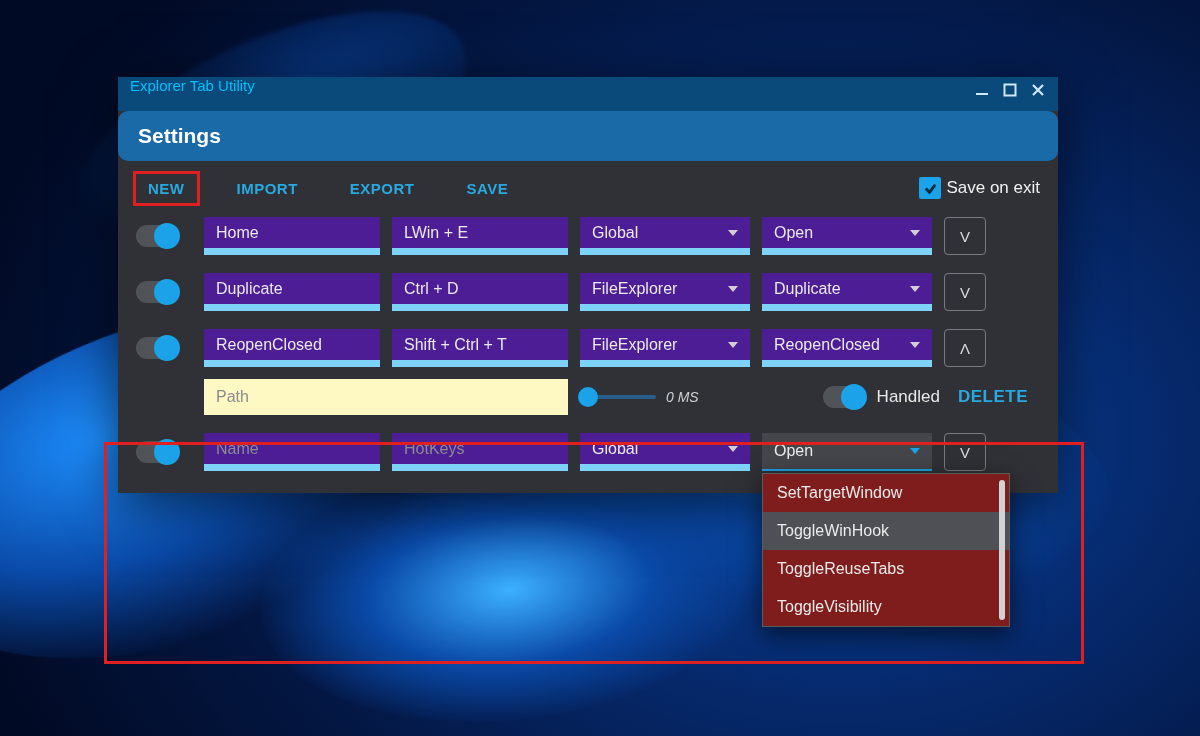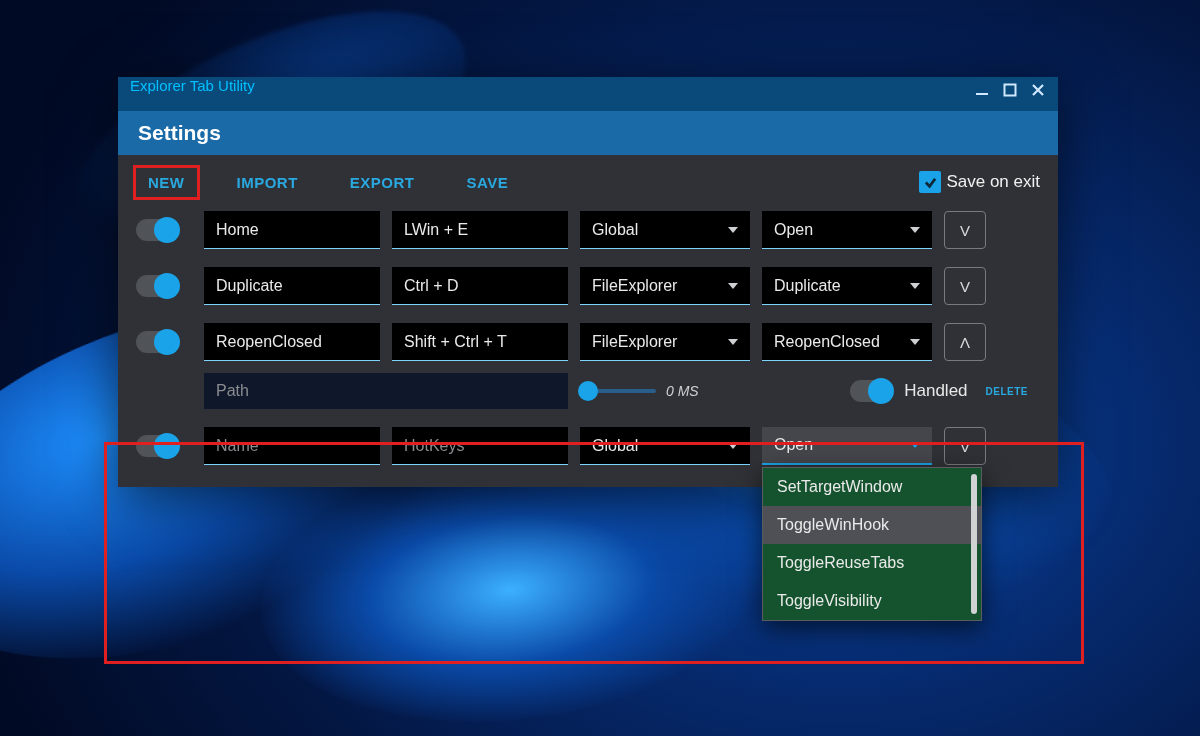--- a/index.html
+++ b/index.html
@@ -37,27 +37,28 @@
   .titlebar .spacer { flex: 1; }
   .titlebar-btn {
     width: 28px; height: 26px;
     display: flex; align-items: center; justify-content: center;
     color: #d0e8ff;
     cursor: pointer;
   }
   .titlebar-btn svg { width: 14px; height: 14px; }
   
   .subheader {
-    height: 44px;
+    height: 50px;
     background: #1a6aa8;
     display: flex; align-items: center;
     padding: 0 20px;
     color: #fff;
     font-size: 21px;
     font-weight: 600;
+    border-radius: 10px;
   }
   
   .toolbar {
     height: 54px;
     display: flex; align-items: center;
     padding: 0 18px;
     gap: 28px;
   }
   .tb-btn {
     color: #29a9e0;
@@ -106,23 +107,23 @@
   .toggle .knob {
     position: absolute; top: -2px;
     width: 26px; height: 26px;
     border-radius: 50%;
     background: #1aa3e8;
   }
   .toggle.on .knob { right: -2px; }
   
   .field {
     height: 38px;
-    background: #000000;
+    background: #4c1d95;
     border: none;
-    border-bottom: 1px solid #7dd3fc;
+    border-bottom: 7px solid #7dd3fc;
     padding: 0 12px;
     color: #eaeaea;
     font-size: 16px;
     display: flex; align-items: center;
     cursor: text;
   }
   .field.placeholder { color: #8a8c90; }
   .field.select {
     justify-content: space-between;
     cursor: pointer;
@@ -148,21 +149,21 @@
     display: grid;
     grid-template-columns: 56px 364px 1fr auto auto auto;
     gap: 12px;
     align-items: center;
     margin-top: -6px;
     margin-bottom: 18px;
   }
   .path-field {
     grid-column: 2 / 3;
     height: 36px;
-    background: #0f172a;
+    background: #fef9c3;
     padding: 0 12px;
     color: #8a8c90;
     font-size: 16px;
     display: flex; align-items: center;
     cursor: text;
   }
   .slider-wrap {
     display: flex; align-items: center; gap: 10px;
     padding-left: 4px;
     font-style: italic;
@@ -176,28 +177,28 @@
   }
   .slider .thumb {
     position: absolute; left: -6px; top: -8px;
     width: 20px; height: 20px;
     border-radius: 50%;
     background: #1aa3e8;
   }
   .ms-label { font-size: 14px; color: #cfd0d2; white-space: nowrap; }
   .handled-group { display: flex; align-items: center; gap: 12px; }
   .handled-label { font-size: 17px; color: #e8e8e8; }
-  .delete-link { color: #29a9e0; font-size: 10px; font-weight: 600; letter-spacing: .5px; cursor: pointer; padding-left: 6px; }
+  .delete-link { color: #29a9e0; font-size: 17px; font-weight: 600; letter-spacing: .5px; cursor: pointer; padding-left: 6px; }
   
   .dropdown-menu {
     position: absolute;
     top: 40px;
     left: 0;
-    width: 220px;
-    background: #14532d;
+    width: 248px;
+    background: #7f1d1d;
     border: 1px solid #5a5c60;
     box-shadow: 0 8px 24px rgba(0,0,0,.6);
     z-index: 10;
   }
   .dropdown-wrap { position: relative; }
   .dropdown-item {
     height: 38px;
     display: flex; align-items: center;
     padding: 0 14px;
     font-size: 16px;

